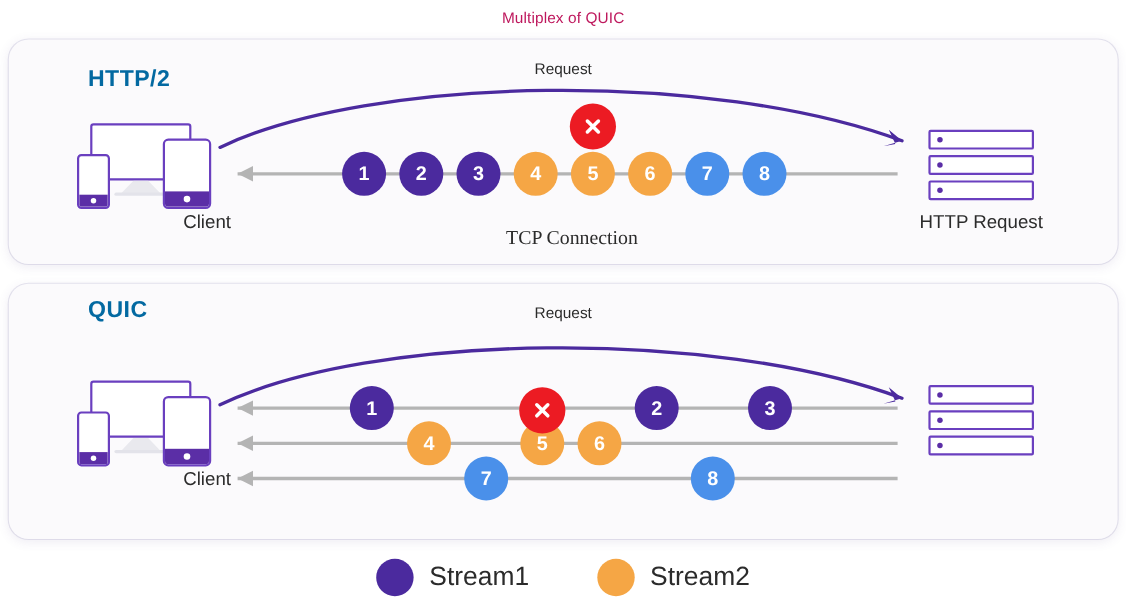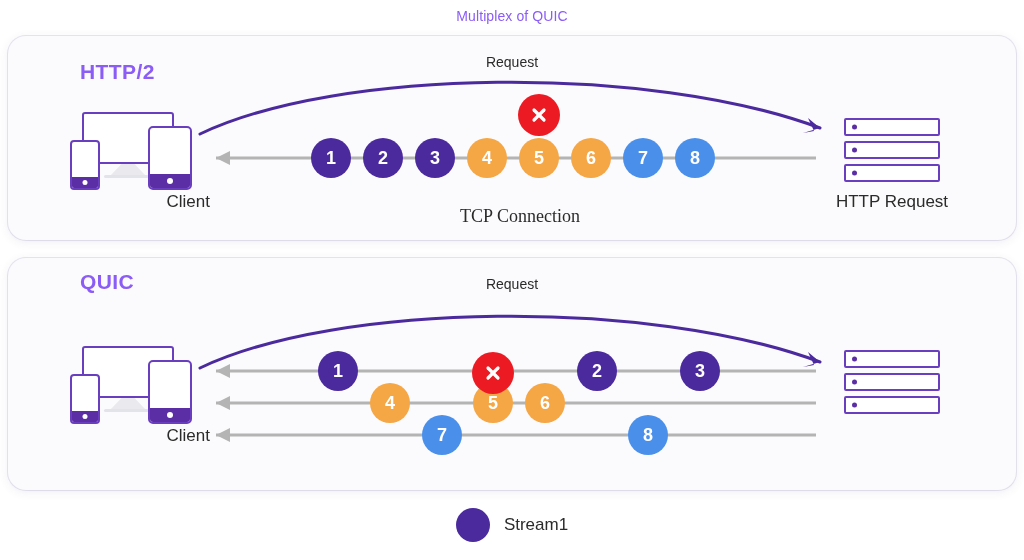--- a/index.html
+++ b/index.html
@@ -17,42 +17,42 @@
     background: #ffffff;
   }
 
   
   .title {
     position: absolute;
     top: 8px; left: 0; width: 1024px;
     text-align: center;
     font-size: 14px;
     font-weight: 400;
-    color: #8b5cf6;
+    color: #be185d;
     letter-spacing: .1px;
   }
 
   
   .panel {
     position: absolute;
     left: 8px;
     width: 1008px;
     background: #fbfafc;
     border-radius: 18px;
     box-shadow: 0 2px 10px rgba(90,70,140,0.10), 0 0 0 1px rgba(230,228,238,0.9);
   }
   #panel-http2 { top: 36px; height: 204px; }
   #panel-quic  { top: 258px; height: 232px; }
 
   .proto-label {
     position: absolute;
     left: 72px;
     font-size: 21px;
     font-weight: bold;
-    color: #8b5cf6;
+    color: #0369a1;
     letter-spacing: .4px;
   }
   #panel-http2 .proto-label { top: 24px; }
   #panel-quic  .proto-label { top: 12px; }
 
   
   .client {
     position: absolute;
     width: 130px; height: 92px;
   }
@@ -223,21 +223,21 @@
   .legend-item {
     display: flex;
     align-items: center;
     gap: 14px;
   }
   .legend-swatch {
     width: 34px; height: 34px;
     border-radius: 50%;
   }
   .legend-label {
-    font-size: 17px;
+    font-size: 24px;
     color: #2b2b2b;
   }
 </style>
 </head>
 <body>
 
 <div class="page">
 
   <div class="title">Multiplex of QUIC</div>
 
@@ -355,15 +355,19 @@
       </svg>
     </div>
 
   </div>
 
   <div class="legend">
     <div class="legend-item">
       <span class="legend-swatch" style="background:#4b2a9e;"></span>
       <span class="legend-label">Stream1</span>
     </div>
+    <div class="legend-item">
+      <span class="legend-swatch" style="background:#f5a645;"></span>
+      <span class="legend-label">Stream2</span>
+    </div>
   </div>
 
 </div>
 
 </body></html>

